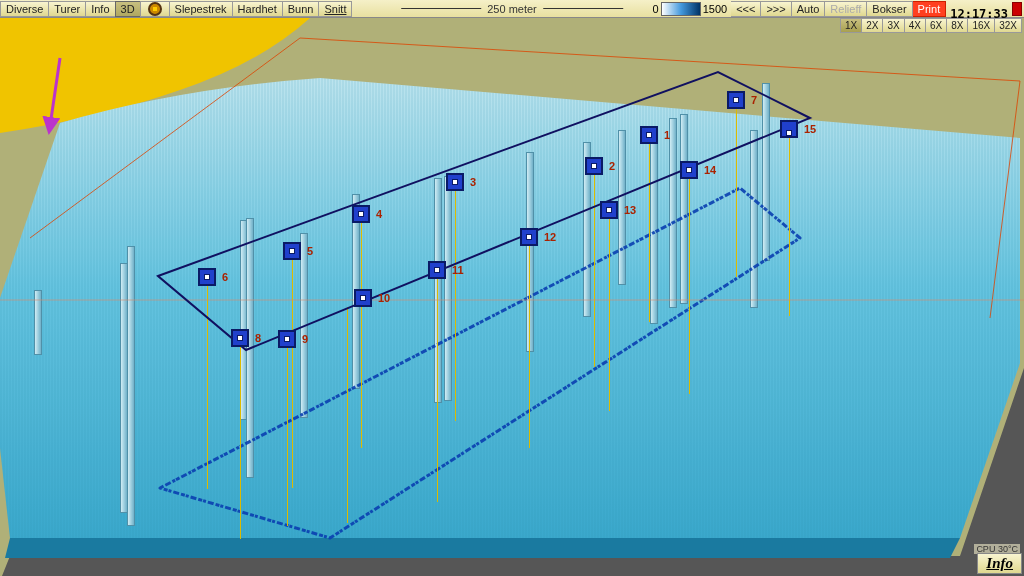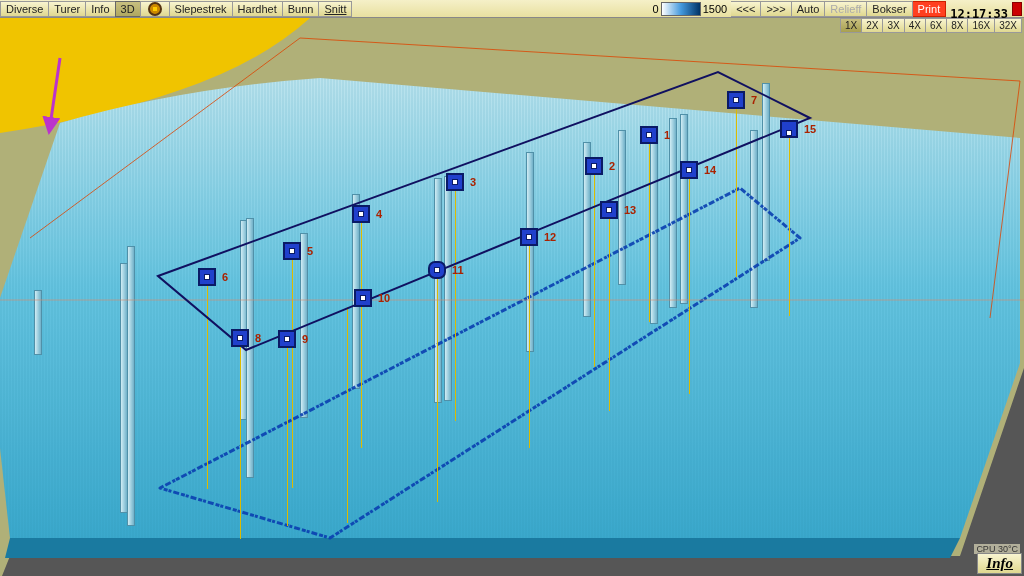--- a/index.html
+++ b/index.html
@@ -85,20 +85,25 @@
     <button class="btn active">3D</button>
     <span class="btn">
         <span class="compass-icon"></span>
       </span>
     <button class="btn">Slepestrek</button>
     <button class="btn">Hardhet</button>
     <button class="btn">Bunn</button>
     <button class="btn">Snitt</button>
   </div>
 
+  <div class="scale-box">
+    <span class="scale-line"></span>
+    <span>250 meter</span>
+    <span class="scale-line"></span>
+  </div>
 
   <div class="toolbar-right">
     <div class="depth-scale">
       <span>0</span>
       <span class="depth-grad"></span>
       <span>1500</span>
     </div>
     <button class="btn">&lt;&lt;&lt;</button>
     <button class="btn">&gt;&gt;&gt;</button>
     <button class="btn">Auto</button>
@@ -243,21 +248,21 @@
         <span class="marker-label">8</span>
       </div>
       <div class="marker" style="left: 278px; top: 312px;">
         <div class="marker-inner"></div>
         <span class="marker-label">9</span>
       </div>
       <div class="marker" style="left: 354px; top: 271px;">
         <div class="marker-inner"></div>
         <span class="marker-label">10</span>
       </div>
-      <div class="marker" style="left: 428px; top: 243px; border-radius: 7px;">
+      <div class="marker" style="left: 428px; top: 243px;">
         <div class="marker-inner"></div>
         <span class="marker-label">11</span>
       </div>
       <div class="marker" style="left: 520px; top: 210px;">
         <div class="marker-inner"></div>
         <span class="marker-label">12</span>
       </div>
       <div class="marker" style="left: 600px; top: 183px;">
         <div class="marker-inner"></div>
         <span class="marker-label">13</span>

